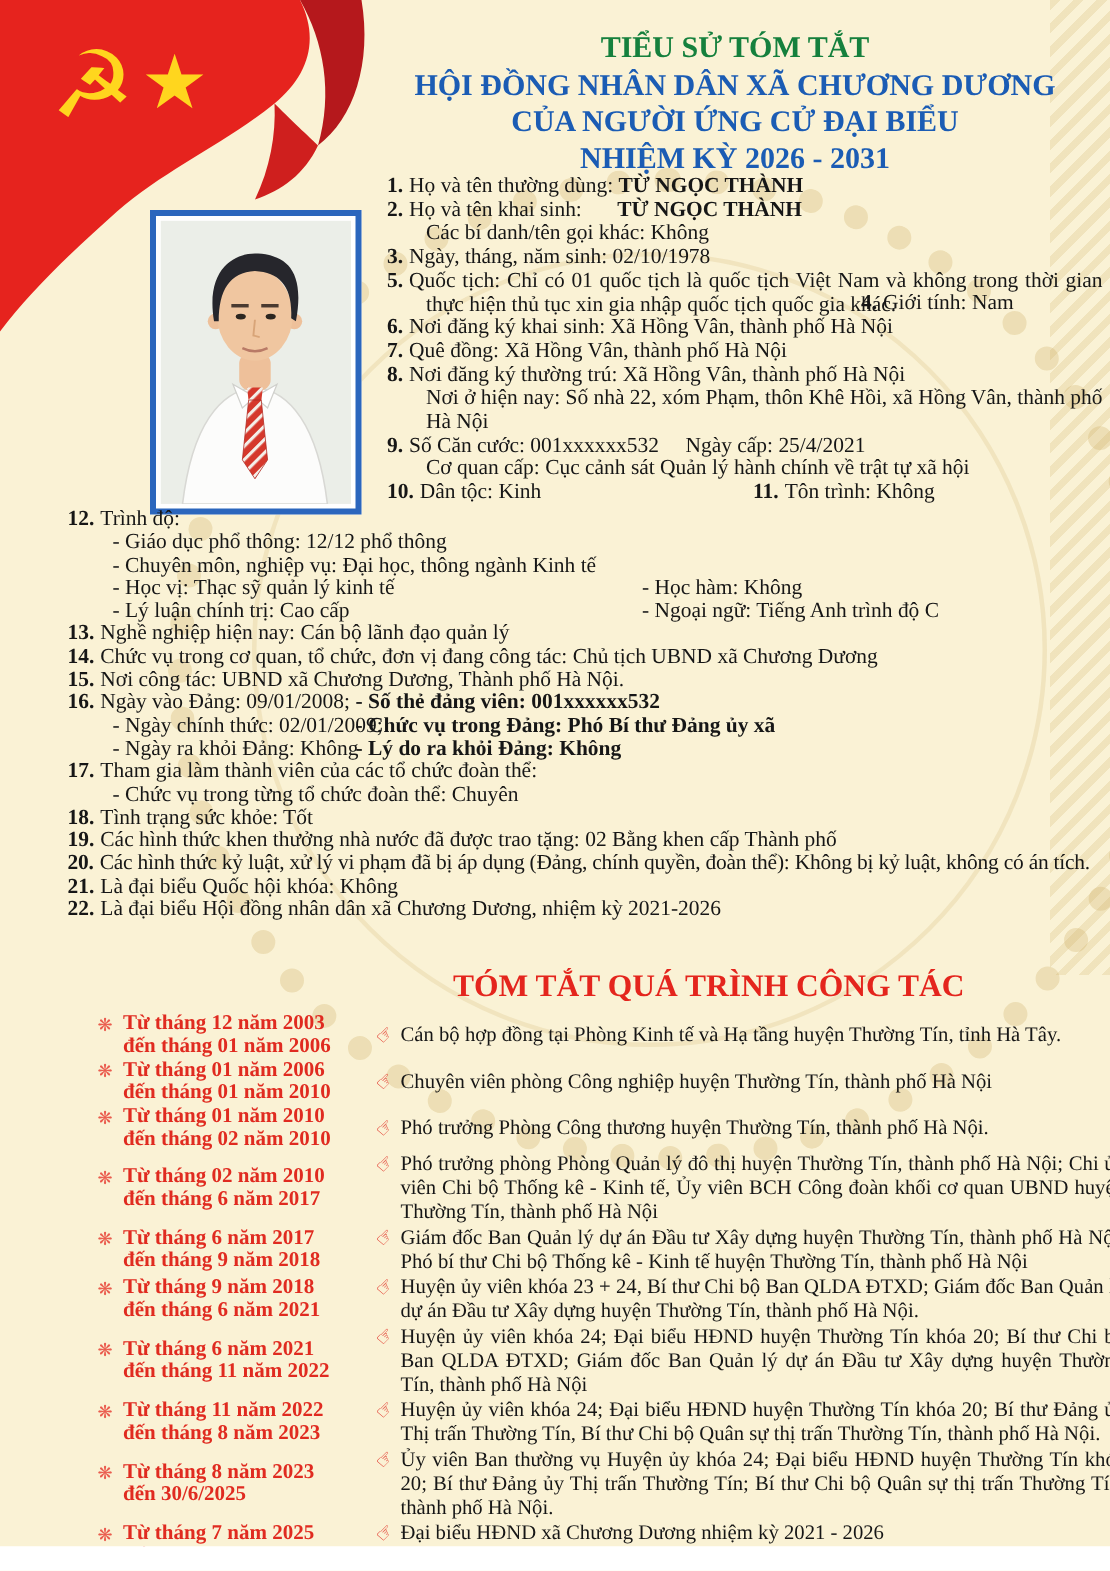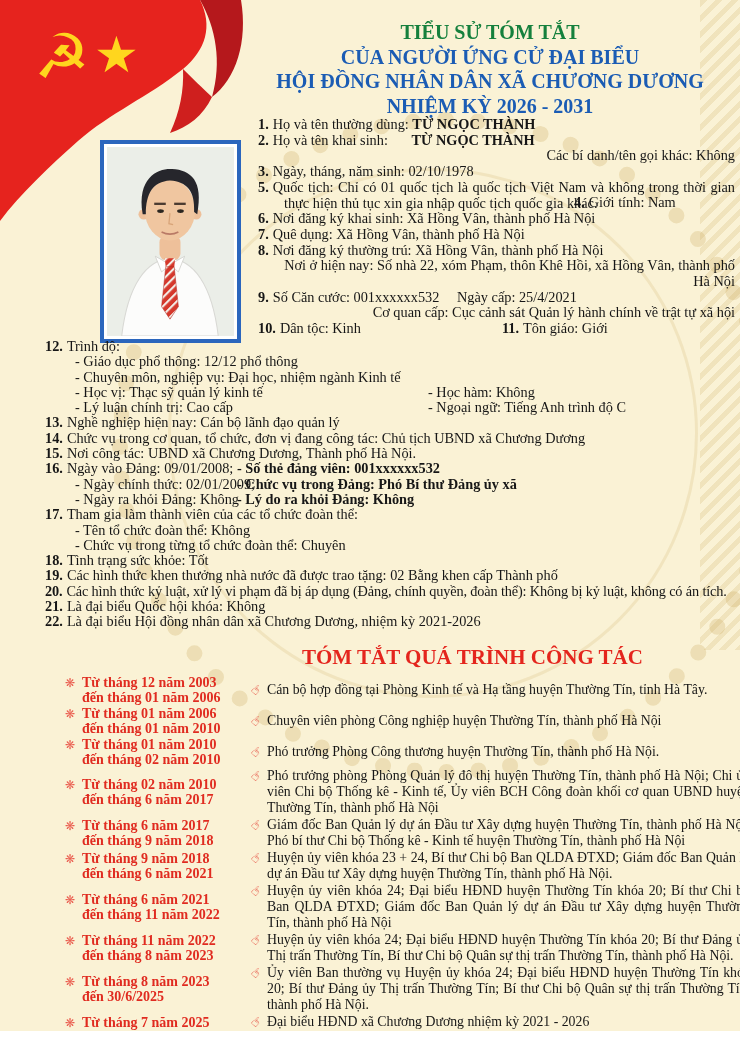--- a/index.html
+++ b/index.html
@@ -16,21 +16,21 @@
   .title{position:absolute;left:255px;top:20px;width:470px;text-align:center;font-weight:bold;font-size:20px;line-height:24.5px;}
   .red{color:#15803d;}
   .blue{color:#1b5cb4;}
   .bio1{position:absolute;left:258px;top:117px;width:477px;font-size:14.3px;line-height:15.7px;}
   .bio2{position:absolute;left:45px;top:339px;width:690px;font-size:14.3px;line-height:15.3px;}
   .line{position:relative;}
   .num{font-weight:bold;margin-right:4px;}
   .bold{font-weight:bold;}
   .just{text-align:justify;}
   .hang{padding-left:26px;text-indent:-26px;}
-  .sub1{padding-left:26px;text-align:right;}
+  .sub1{padding-left:26px;}
   .sub2{padding-left:30px;}
   .c2{position:absolute;top:0;}
   .p4{left:316px;margin-top:31px;}  .p9{left:199px;}  .p11{left:244px;}
   .p12{left:383px;} .p16{left:192px;font-weight:bold;}
   .v2{margin-left:20px;}
   .fit{letter-spacing:-0.15px;}
   .career{position:absolute;left:45px;top:644px;width:685px;margin-left:20px;}
   .ctitle{color:#e4251d;font-weight:bold;font-size:21px;line-height:26px;text-align:center;padding-left:130px;margin-bottom:5px;}
   .crow{display:flex;align-items:center;margin-bottom:1px;}
   .dates{flex:0 0 168px;position:relative;padding-left:17px;color:#e02b20;font-weight:bold;font-size:14px;line-height:15px;}
@@ -80,54 +80,53 @@
       <path d="M52,81 Q60,85 68,81" stroke="#b97a66" stroke-width="1.5" fill="none"></path>
       <path d="M46,104 L60,112 L52,119 Z" fill="#fff" stroke="#d0d0cc" stroke-width="0.8"></path>
       <path d="M74,104 L60,112 L68,119 Z" fill="#fff" stroke="#d0d0cc" stroke-width="0.8"></path>
       <path d="M55,106 L65,106 L64,115 L56,115 Z" fill="url(#ts)"></path>
       <path d="M56,114 L64,114 L68,152 L60,164 L52,152 Z" fill="url(#ts)" stroke="#b02a22" stroke-width="0.5"></path>
     </svg>
   </div>
 
   <div class="title">
     <div class="red">TIỂU SỬ TÓM TẮT</div>
+    <div class="blue">HỘI ĐỒNG NHÂN DÂN XÃ CHƯƠNG DƯƠNG</div>
     <div class="blue">CỦA NGƯỜI ỨNG CỬ ĐẠI BIỂU</div>
-    <div class="blue">HỘI ĐỒNG NHÂN DÂN XÃ CHƯƠNG DƯƠNG</div>
     <div class="blue">NHIỆM KỲ 2026 - 2031</div>
   </div>
 
   <div class="bio1">
     <div class="line"><span class="num">1.</span><span>Họ và tên thường dùng: </span><span class="bold">TỪ NGỌC THÀNH</span></div>
     <div class="line"><span class="num">2.</span><span>Họ và tên khai sinh: </span><span class="bold v2">TỪ NGỌC THÀNH</span></div>
     <div class="line sub1"><span>Các bí danh/tên gọi khác: Không</span></div>
     <div class="line"><span class="num">3.</span><span>Ngày, tháng, năm sinh: 02/10/1978</span><span class="c2 p4"><span class="num">4.</span><span>Giới tính: Nam</span></span></div>
     <div class="line hang just"><span class="num">5.</span><span>Quốc tịch: Chỉ có 01 quốc tịch là quốc tịch Việt Nam và không trong thời gian thực hiện thủ tục xin gia nhập quốc tịch quốc gia khác.</span></div>
     <div class="line"><span class="num">6.</span><span>Nơi đăng ký khai sinh: Xã Hồng Vân, thành phố Hà Nội</span></div>
-    <div class="line"><span class="num">7.</span><span>Quê dụng: Xã Hồng Vân, thành phố Hà Nội</span></div>
+    <div class="line"><span class="num">7.</span><span>Quê đồng: Xã Hồng Vân, thành phố Hà Nội</span></div>
     <div class="line"><span class="num">8.</span><span>Nơi đăng ký thường trú: Xã Hồng Vân, thành phố Hà Nội</span></div>
     <div class="line sub1 just"><span>Nơi ở hiện nay: Số nhà 22, xóm Phạm, thôn Khê Hồi, xã Hồng Vân, thành phố Hà Nội</span></div>
     <div class="line"><span class="num">9.</span><span>Số Căn cước: 001xxxxxx532</span><span class="c2 p9">Ngày cấp: 25/4/2021</span></div>
     <div class="line sub1"><span>Cơ quan cấp: Cục cảnh sát Quản lý hành chính về trật tự xã hội</span></div>
-    <div class="line"><span class="num">10.</span><span>Dân tộc: Kinh</span><span class="c2 p11"><span class="num">11.</span><span>Tôn giáo: Giới</span></span></div>
+    <div class="line"><span class="num">10.</span><span>Dân tộc: Kinh</span><span class="c2 p11"><span class="num">11.</span><span>Tôn trình: Không</span></span></div>
   </div>
 
   <div class="bio2">
     <div class="line"><span class="num">12.</span><span>Trình độ:</span></div>
     <div class="line sub2"><span>- Giáo dục phổ thông: 12/12 phổ thông</span></div>
-    <div class="line sub2"><span>- Chuyên môn, nghiệp vụ: Đại học, nhiệm ngành Kinh tế</span></div>
+    <div class="line sub2"><span>- Chuyên môn, nghiệp vụ: Đại học, thông ngành Kinh tế</span></div>
     <div class="line sub2"><span>- Học vị: Thạc sỹ quản lý kinh tế</span><span class="c2 p12">- Học hàm: Không</span></div>
     <div class="line sub2"><span>- Lý luận chính trị: Cao cấp</span><span class="c2 p12">- Ngoại ngữ: Tiếng Anh trình độ C</span></div>
     <div class="line"><span class="num">13.</span><span>Nghề nghiệp hiện nay: Cán bộ lãnh đạo quản lý</span></div>
     <div class="line"><span class="num">14.</span><span>Chức vụ trong cơ quan, tổ chức, đơn vị đang công tác: Chủ tịch UBND xã Chương Dương</span></div>
     <div class="line"><span class="num">15.</span><span>Nơi công tác: UBND xã Chương Dương, Thành phố Hà Nội.</span></div>
     <div class="line"><span class="num">16.</span><span>Ngày vào Đảng: 09/01/2008;</span><span class="c2 p16">- Số thẻ đảng viên: 001xxxxxx532</span></div>
     <div class="line sub2"><span>- Ngày chính thức: 02/01/2009;</span><span class="c2 p16">- Chức vụ trong Đảng: Phó Bí thư Đảng ủy xã</span></div>
     <div class="line sub2"><span>- Ngày ra khỏi Đảng: Không</span><span class="c2 p16">- Lý do ra khỏi Đảng: Không</span></div>
     <div class="line"><span class="num">17.</span><span>Tham gia làm thành viên của các tổ chức đoàn thể:</span></div>
-    <div class="line sub2"><span>- Tên tổ chức đoàn thể: Không</span></div>
     <div class="line sub2"><span>- Chức vụ trong từng tổ chức đoàn thể: Chuyên</span></div>
     <div class="line"><span class="num">18.</span><span>Tình trạng sức khỏe: Tốt</span></div>
     <div class="line"><span class="num">19.</span><span>Các hình thức khen thưởng nhà nước đã được trao tặng: 02 Bằng khen cấp Thành phố</span></div>
     <div class="line hang fit"><span class="num">20.</span><span>Các hình thức kỷ luật, xử lý vi phạm đã bị áp dụng (Đảng, chính quyền, đoàn thể): Không bị kỷ luật, không có án tích.</span></div>
     <div class="line"><span class="num">21.</span><span>Là đại biểu Quốc hội khóa: Không</span></div>
     <div class="line"><span class="num">22.</span><span>Là đại biểu Hội đồng nhân dân xã Chương Dương, nhiệm kỳ 2021-2026</span></div>
   </div>
 
   <div class="career">
     <div class="ctitle">TÓM TẮT QUÁ TRÌNH CÔNG TÁC</div>

